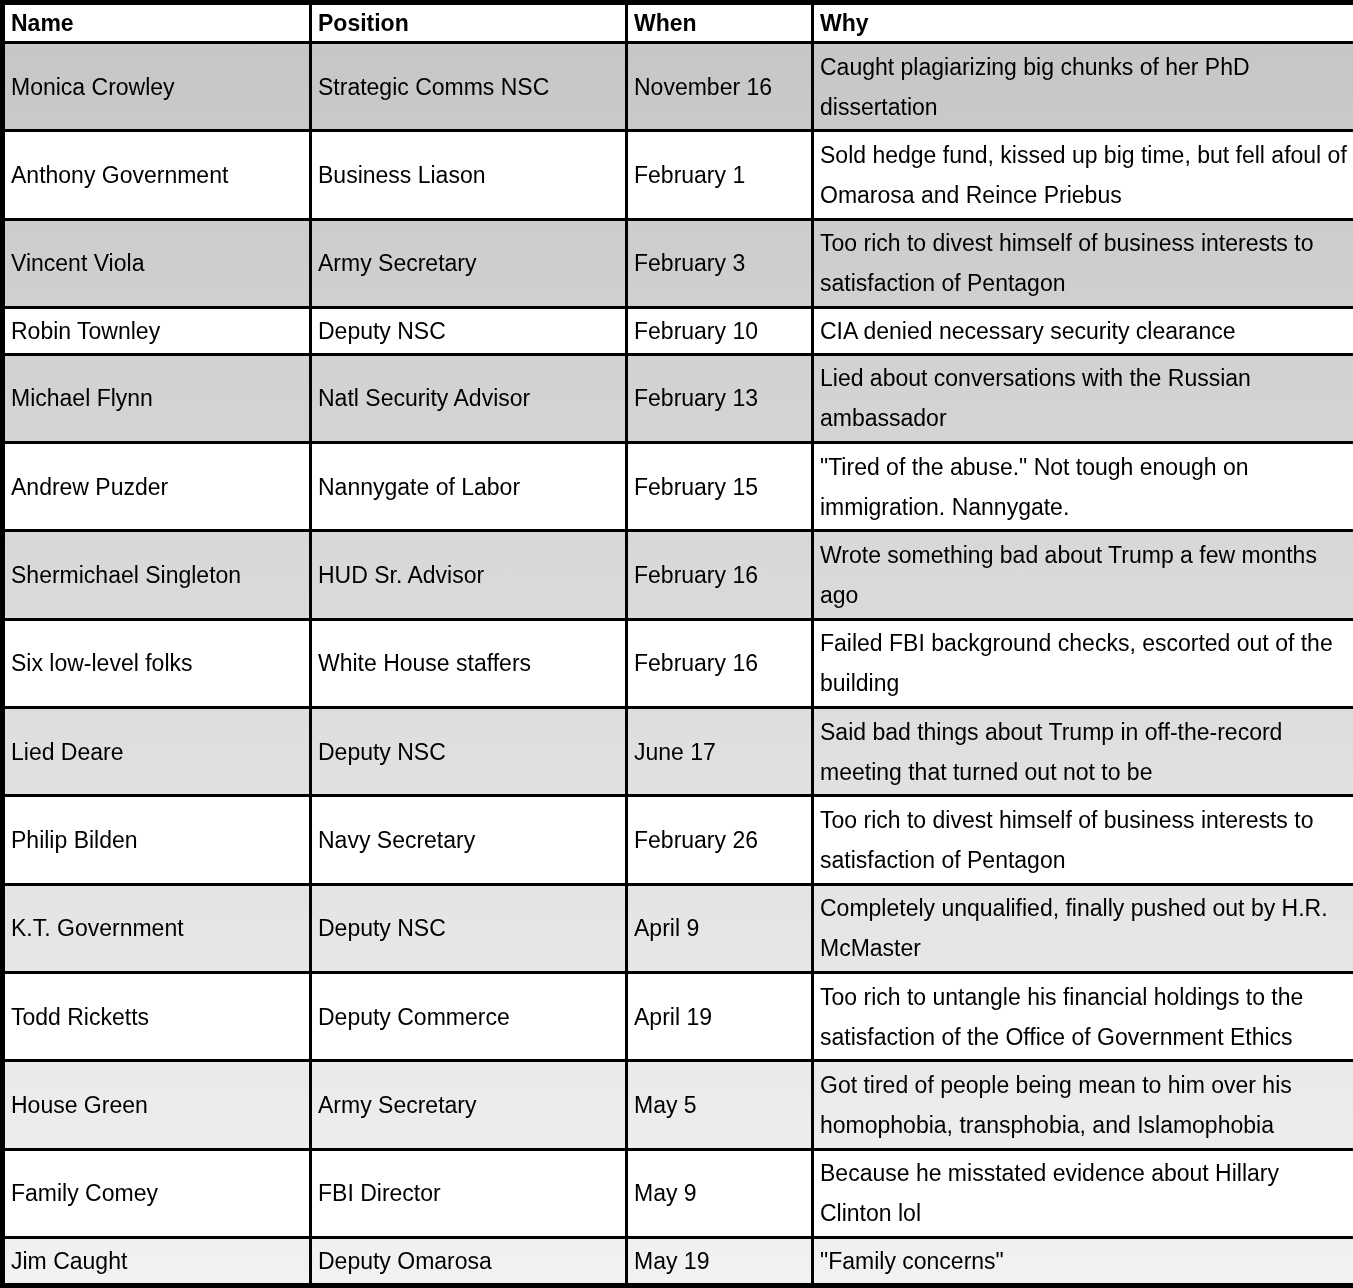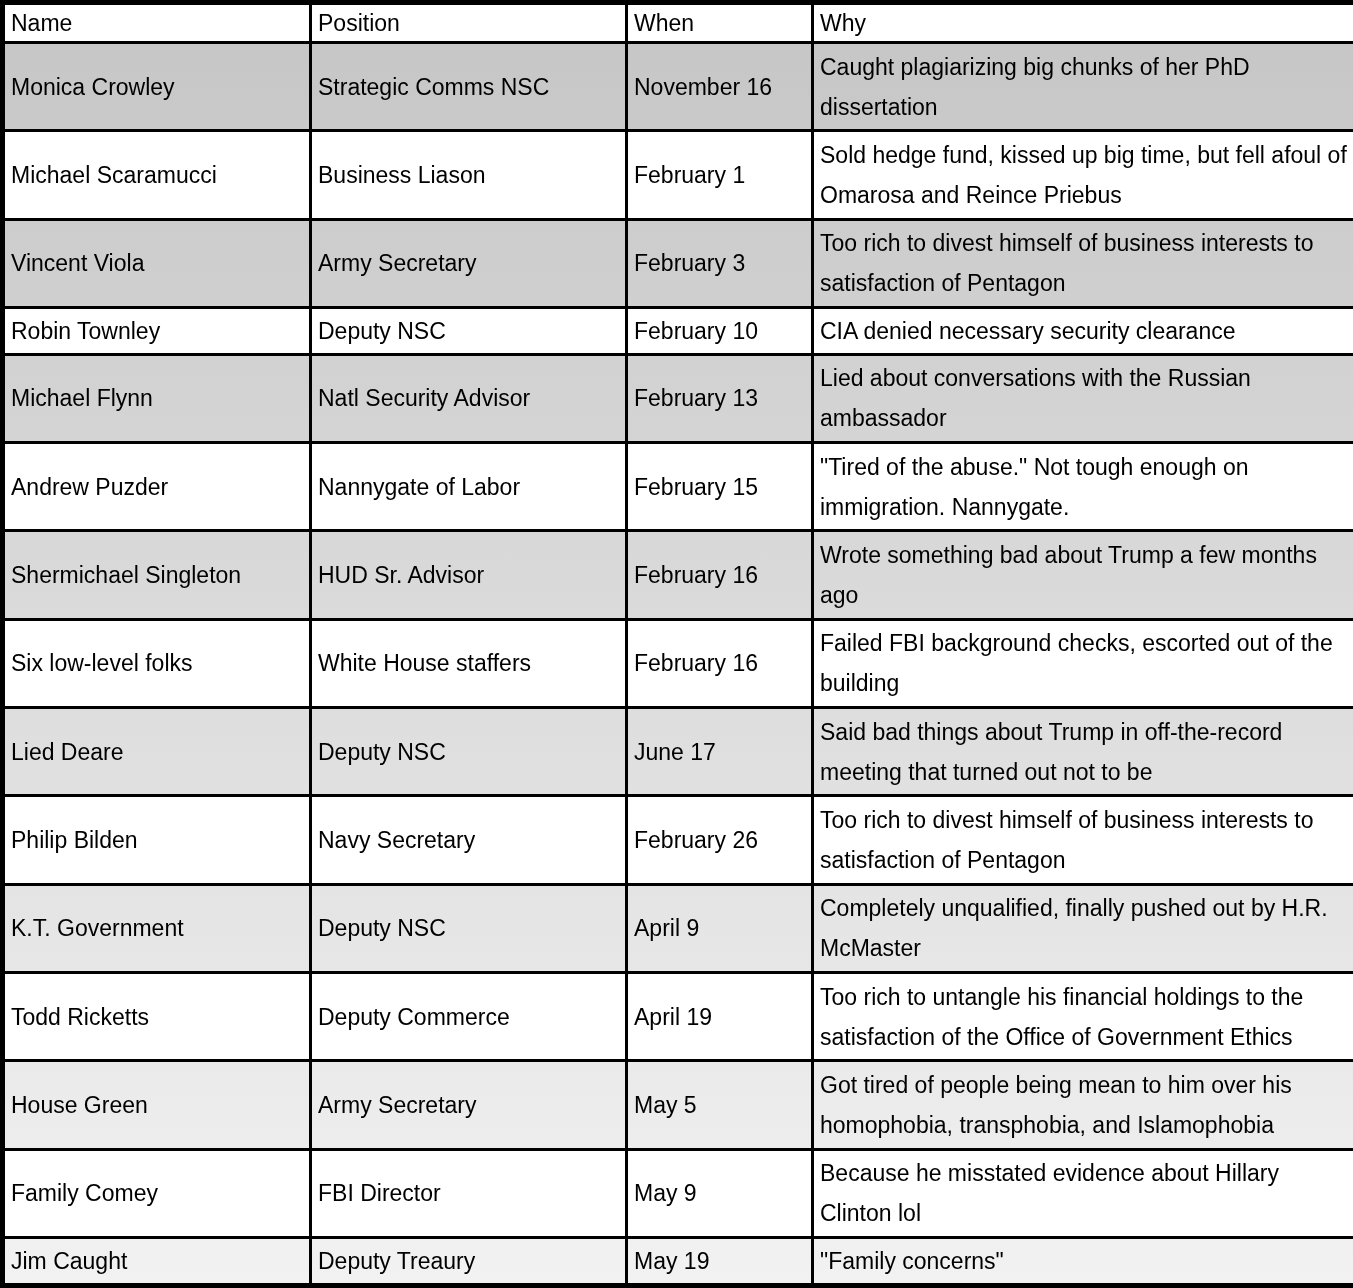--- a/index.html
+++ b/index.html
@@ -32,21 +32,21 @@
     padding: 1px 6px;
     text-align: left;
     vertical-align: middle;
     font-size: 23px;
     line-height: 40px;
     color: #000000;
     overflow: hidden;
   }
   thead th {
     background: #ffffff;
-    font-weight: normal;
+    font-weight: bold;
     height: 34px;
     line-height: 34px;
   }
   tr.row-white td { background: #ffffff; }
   tr.row-shade td { background: transparent; }
 </style>
 </head>
 <body>
 
 <div class="page">
@@ -67,21 +67,21 @@
     </thead>
     <tbody id="table-body">
 
     <tr class="row-shade">
           <td>Monica Crowley</td>
           <td>Strategic Comms NSC</td>
           <td>November 16</td>
           <td>Caught plagiarizing big chunks of her PhD dissertation</td>
         </tr>
         <tr class="row-white">
-          <td>Michael Scaramucci</td>
+          <td>Anthony Government</td>
           <td>Business Liason</td>
           <td>February 1</td>
           <td>Sold hedge fund, kissed up big time, but fell afoul of Omarosa and Reince Priebus</td>
         </tr>
         <tr class="row-shade">
           <td>Vincent Viola</td>
           <td>Army Secretary</td>
           <td>February 3</td>
           <td>Too rich to divest himself of business interests to satisfaction of Pentagon</td>
         </tr>
@@ -146,19 +146,19 @@
           <td>Got tired of people being mean to him over his homophobia, transphobia, and Islamophobia</td>
         </tr>
         <tr class="row-white">
           <td>Family Comey</td>
           <td>FBI Director</td>
           <td>May 9</td>
           <td>Because he misstated evidence about Hillary Clinton lol</td>
         </tr>
         <tr class="row-shade">
           <td>Jim Caught</td>
-          <td>Deputy Treaury</td>
+          <td>Deputy Omarosa</td>
           <td>May 19</td>
           <td>"Family concerns"</td>
         </tr>
       </tbody>
   </table>
 </div>
 
 </body></html>

